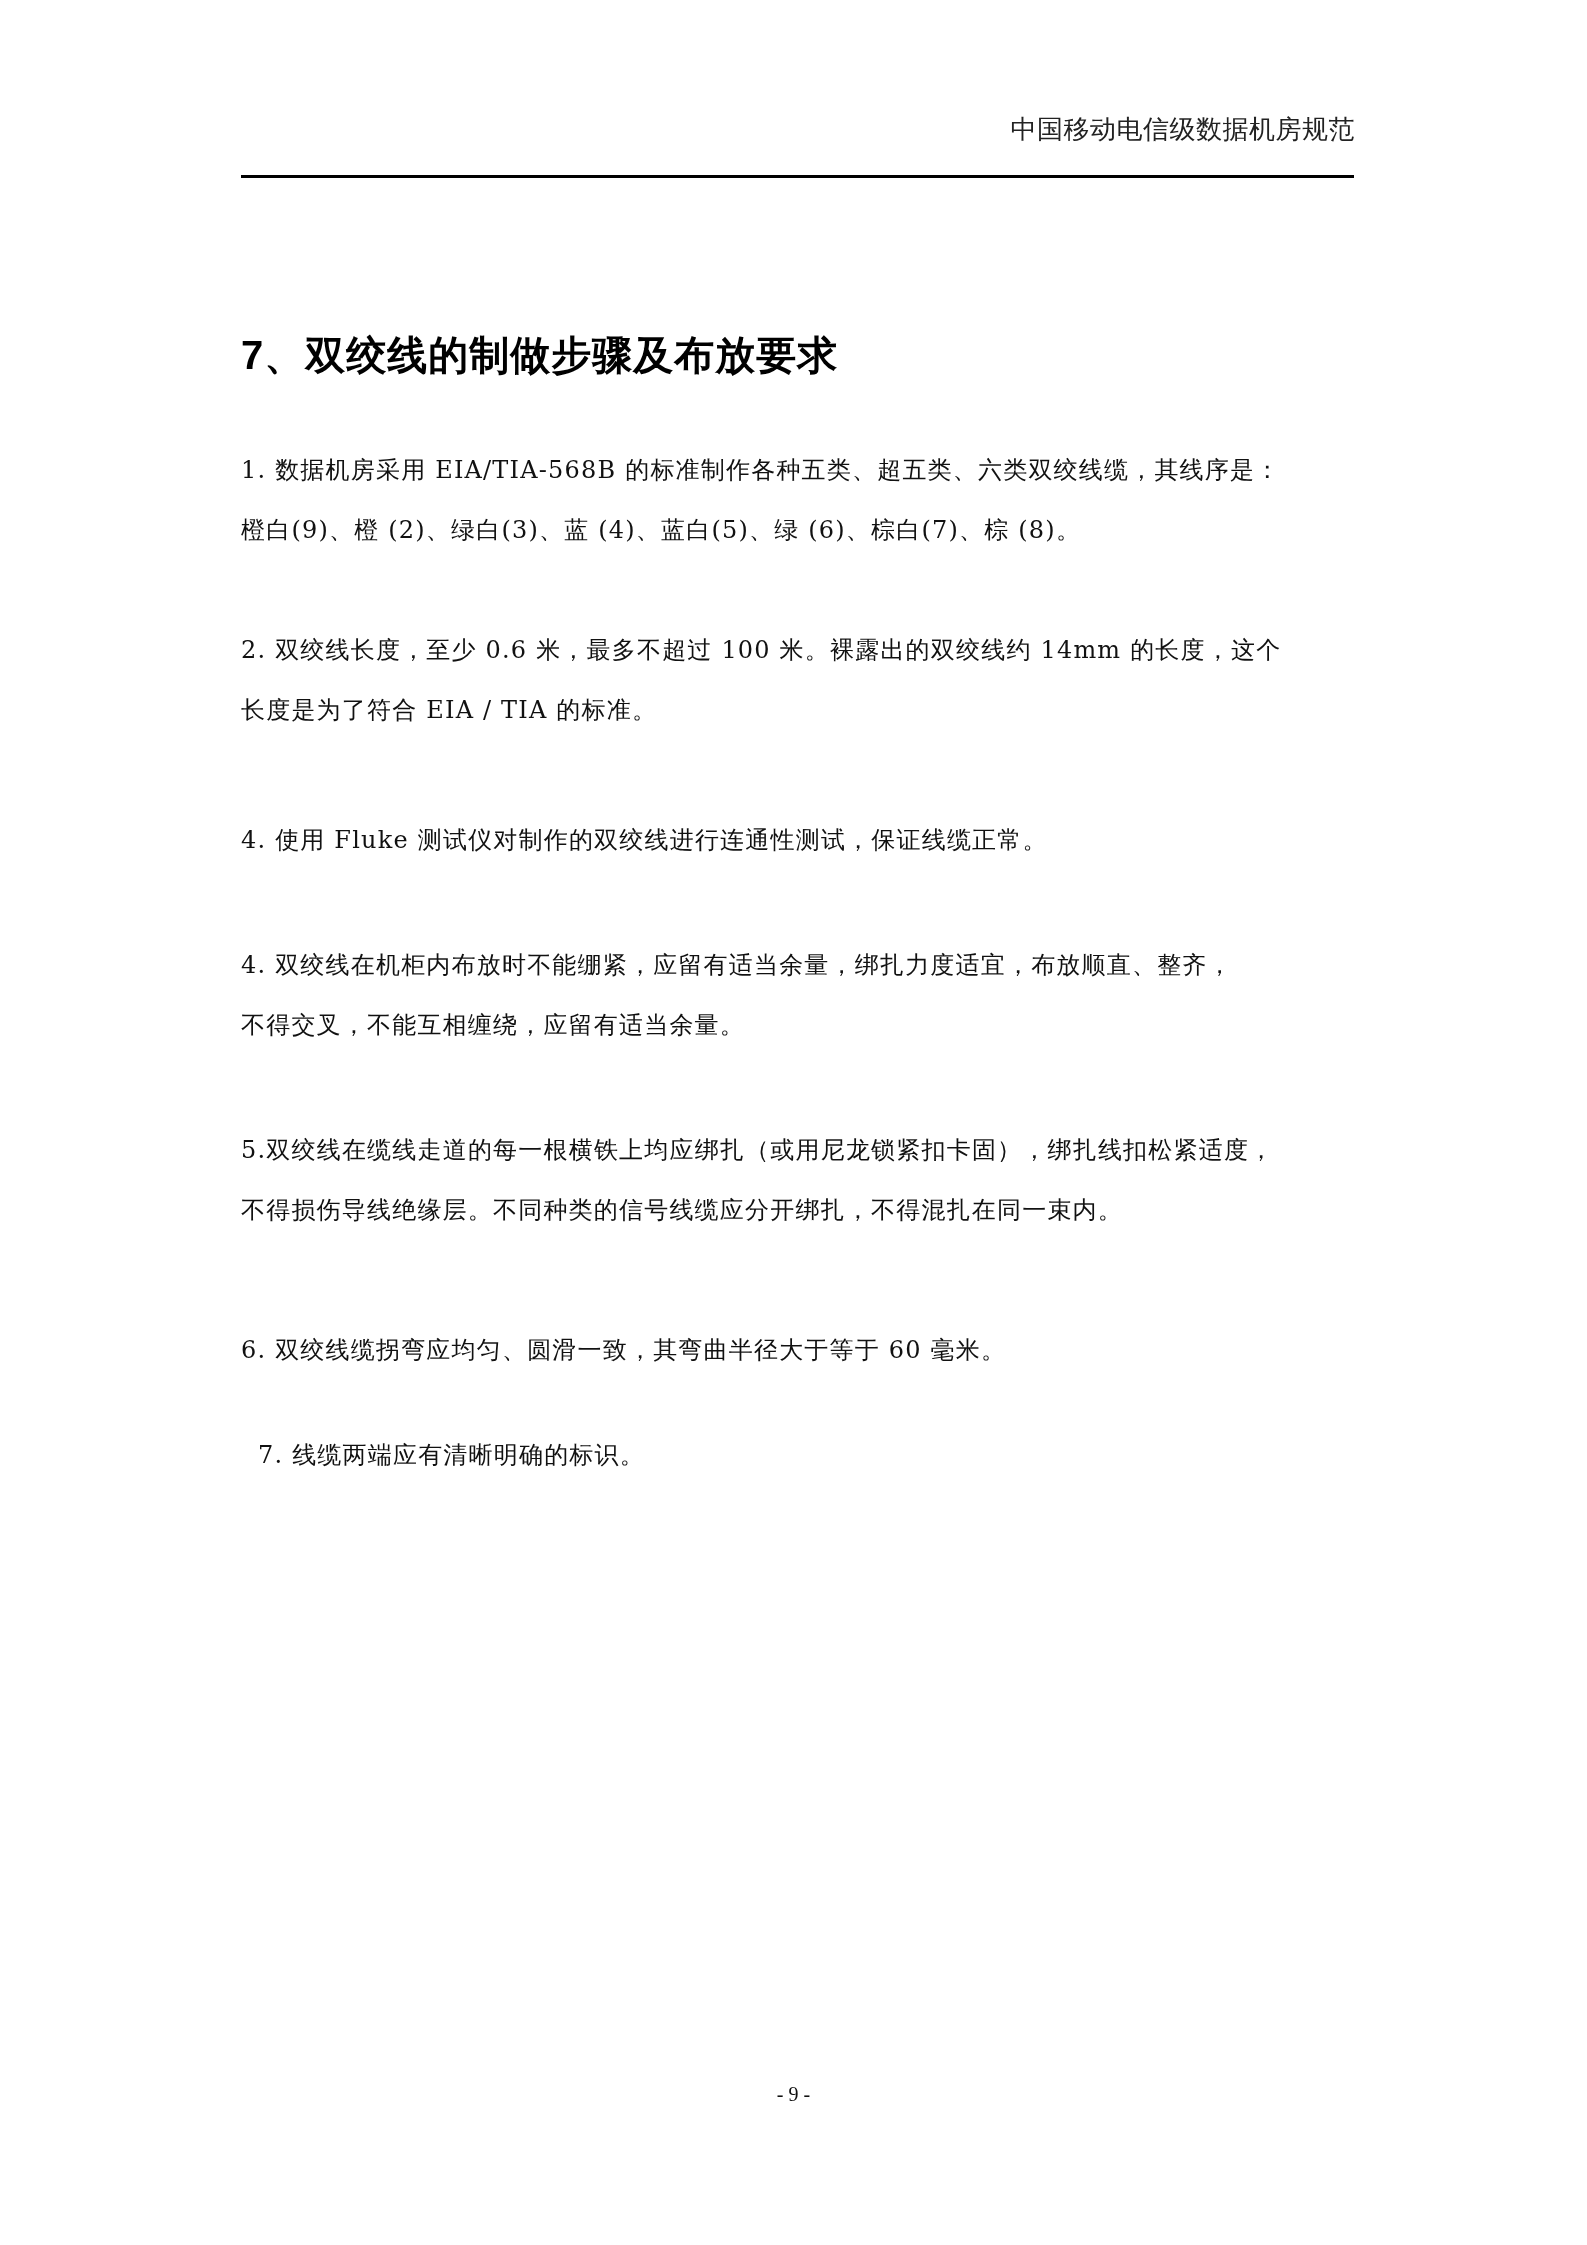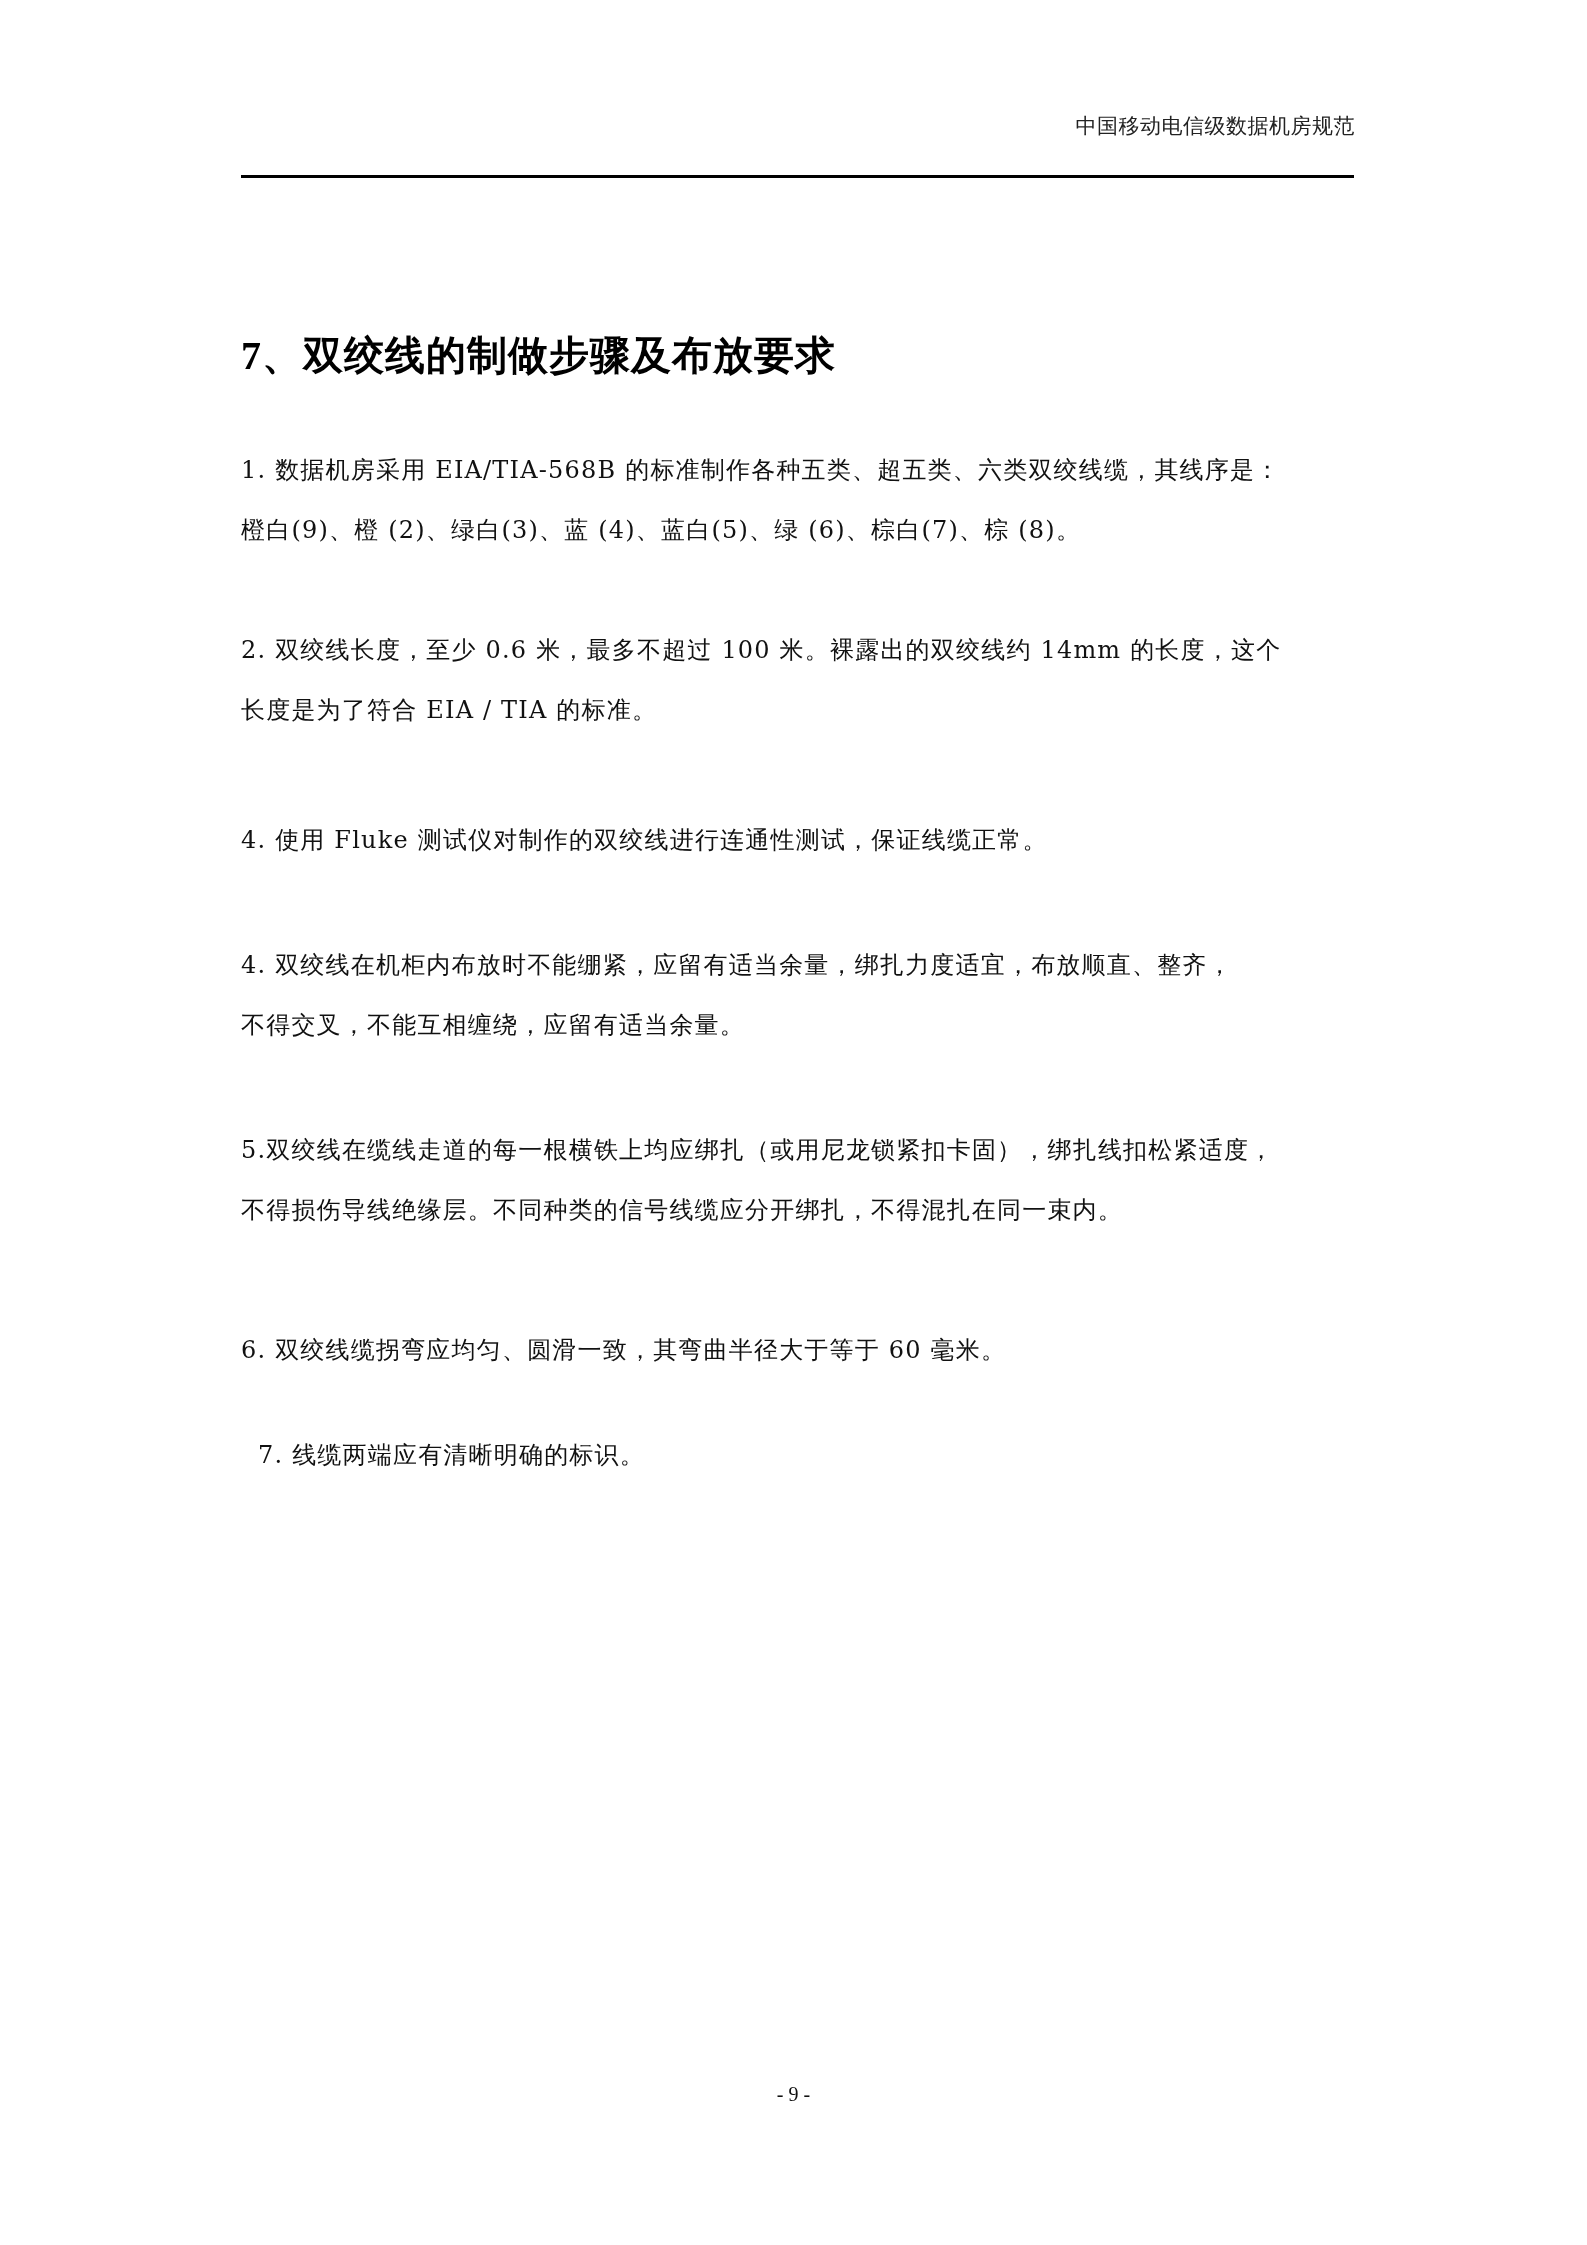--- a/index.html
+++ b/index.html
@@ -14,41 +14,41 @@
       overflow: hidden;
       color: #111111;
       font-family: "DejaVu Serif", "Liberation Serif", serif;
     }
     .page-header {
       position: absolute;
       left: 241px;
       right: 232px;
       top: 112px;
       text-align: right;
-      font-size: 21px;
+      font-size: 26px;
       letter-spacing: 0.5px;
       color: #222222;
     }
     .header-rule {
       position: absolute;
       left: 241px;
       width: 1113px;
       top: 175px;
       height: 3px;
       background: #000000;
     }
     .section-title {
       position: absolute;
       left: 241px;
       top: 328px;
       font-size: 40px;
       font-weight: bold;
       letter-spacing: 1px;
       color: #000000;
-      font-family: Liberation Serif, serif;
+      font-family: Liberation Sans, sans-serif;
     }
     .item {
       position: absolute;
       left: 241px;
       width: 1113px;
       font-size: 24px;
       line-height: 60px;
       letter-spacing: 1.2px;
       color: #111111;
     }

